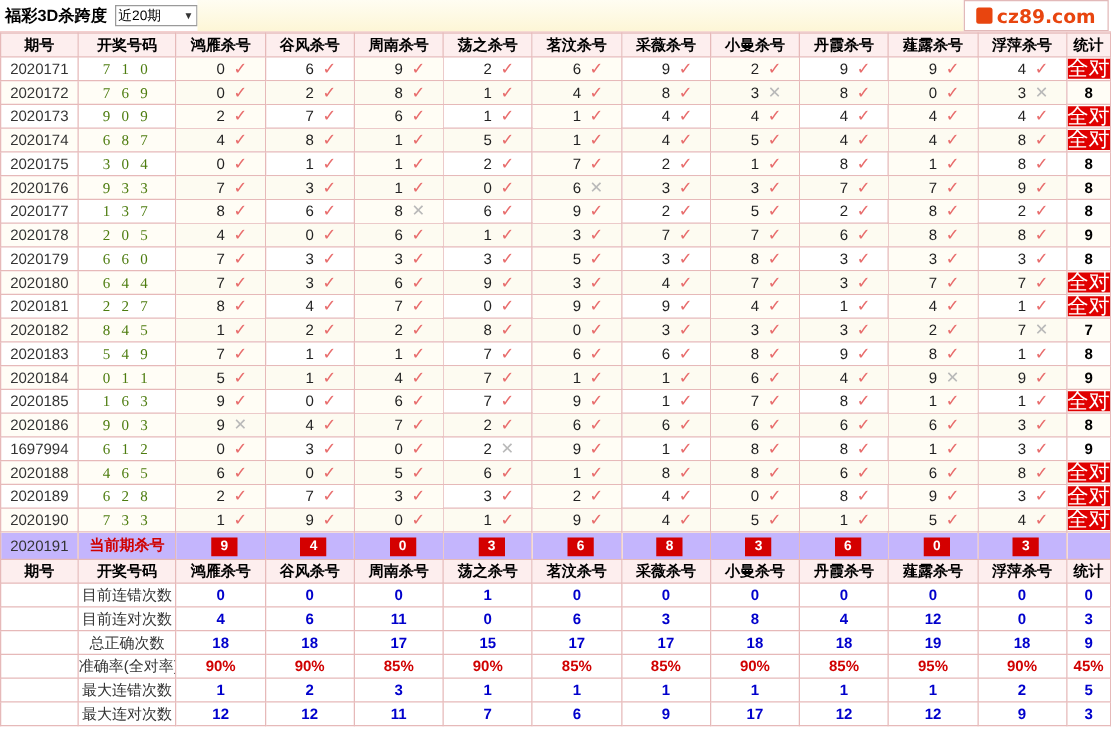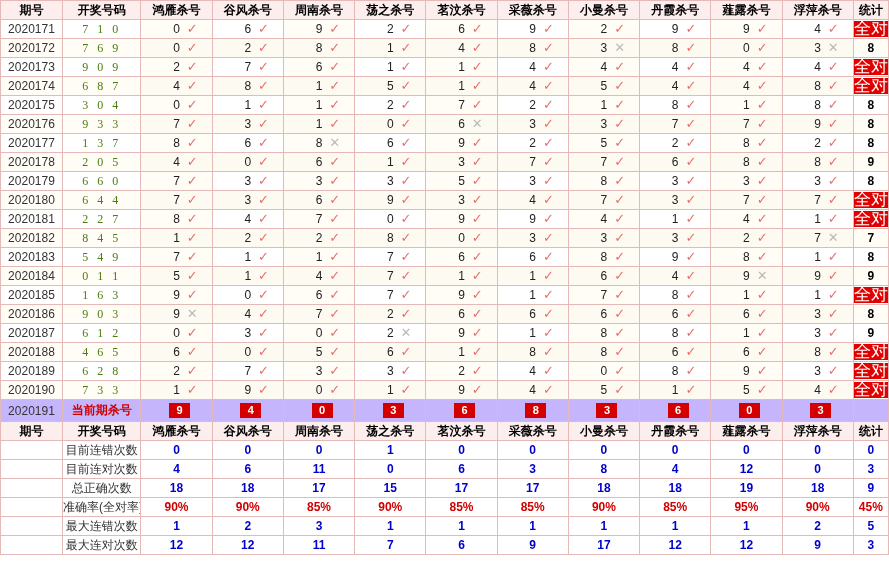--- a/index.html
+++ b/index.html
@@ -46,20 +46,32 @@
   td.blabel{text-align:right;padding-right:6px;color:#333;font-size:11px;}
   td.bval{color:#0000cc;font-weight:bold;font-size:12px;}
   td.bval.pct{color:#d00000;}
   thead.h2 th{background:#fdeeee;}
 </style>
 </head>
 <body>
 
 <div id="page">
 
+  <div class="topbar">
+    <div class="title">福彩3D杀跨度</div>
+    <div class="sel">
+      <span>近20期</span>
+      <span class="caret">▼</span>
+    </div>
+    <div class="topfill"></div>
+    <div class="logo">
+      <span class="sq"></span>
+      <span class="txt">cz89.com</span>
+    </div>
+  </div>
 
   <table class="main">
     <colgroup>
       <col style="width:60px">
         <col style="width:76px">
       <col style="width:69px">
         <col style="width:69px">
         <col style="width:69px">
         <col style="width:69px">
       <col style="width:69px">
@@ -334,21 +346,21 @@
           <td class="kill"><span>2</span><span class="mk ok">✓</span></td>
           <td class="kill colA"><span>6</span><span class="mk ok">✓</span></td>
           <td class="kill"><span>6</span><span class="mk ok">✓</span></td>
           <td class="kill colA"><span>6</span><span class="mk ok">✓</span></td>
           <td class="kill"><span>6</span><span class="mk ok">✓</span></td>
           <td class="kill colA"><span>6</span><span class="mk ok">✓</span></td>
           <td class="kill"><span>3</span><span class="mk ok">✓</span></td>
           <td class="stat">8</td>
         </tr>
         <tr>
-          <td class="issue">2020187</td>
+          <td class="issue">1697994</td>
           <td class="num">6 1 2</td>
           <td class="kill colA"><span>0</span><span class="mk ok">✓</span></td>
           <td class="kill"><span>3</span><span class="mk ok">✓</span></td>
           <td class="kill colA"><span>0</span><span class="mk ok">✓</span></td>
           <td class="kill"><span>2</span><span class="mk no">✕</span></td>
           <td class="kill colA"><span>9</span><span class="mk ok">✓</span></td>
           <td class="kill"><span>1</span><span class="mk ok">✓</span></td>
           <td class="kill colA"><span>8</span><span class="mk ok">✓</span></td>
           <td class="kill"><span>8</span><span class="mk ok">✓</span></td>
           <td class="kill colA"><span>1</span><span class="mk ok">✓</span></td>

